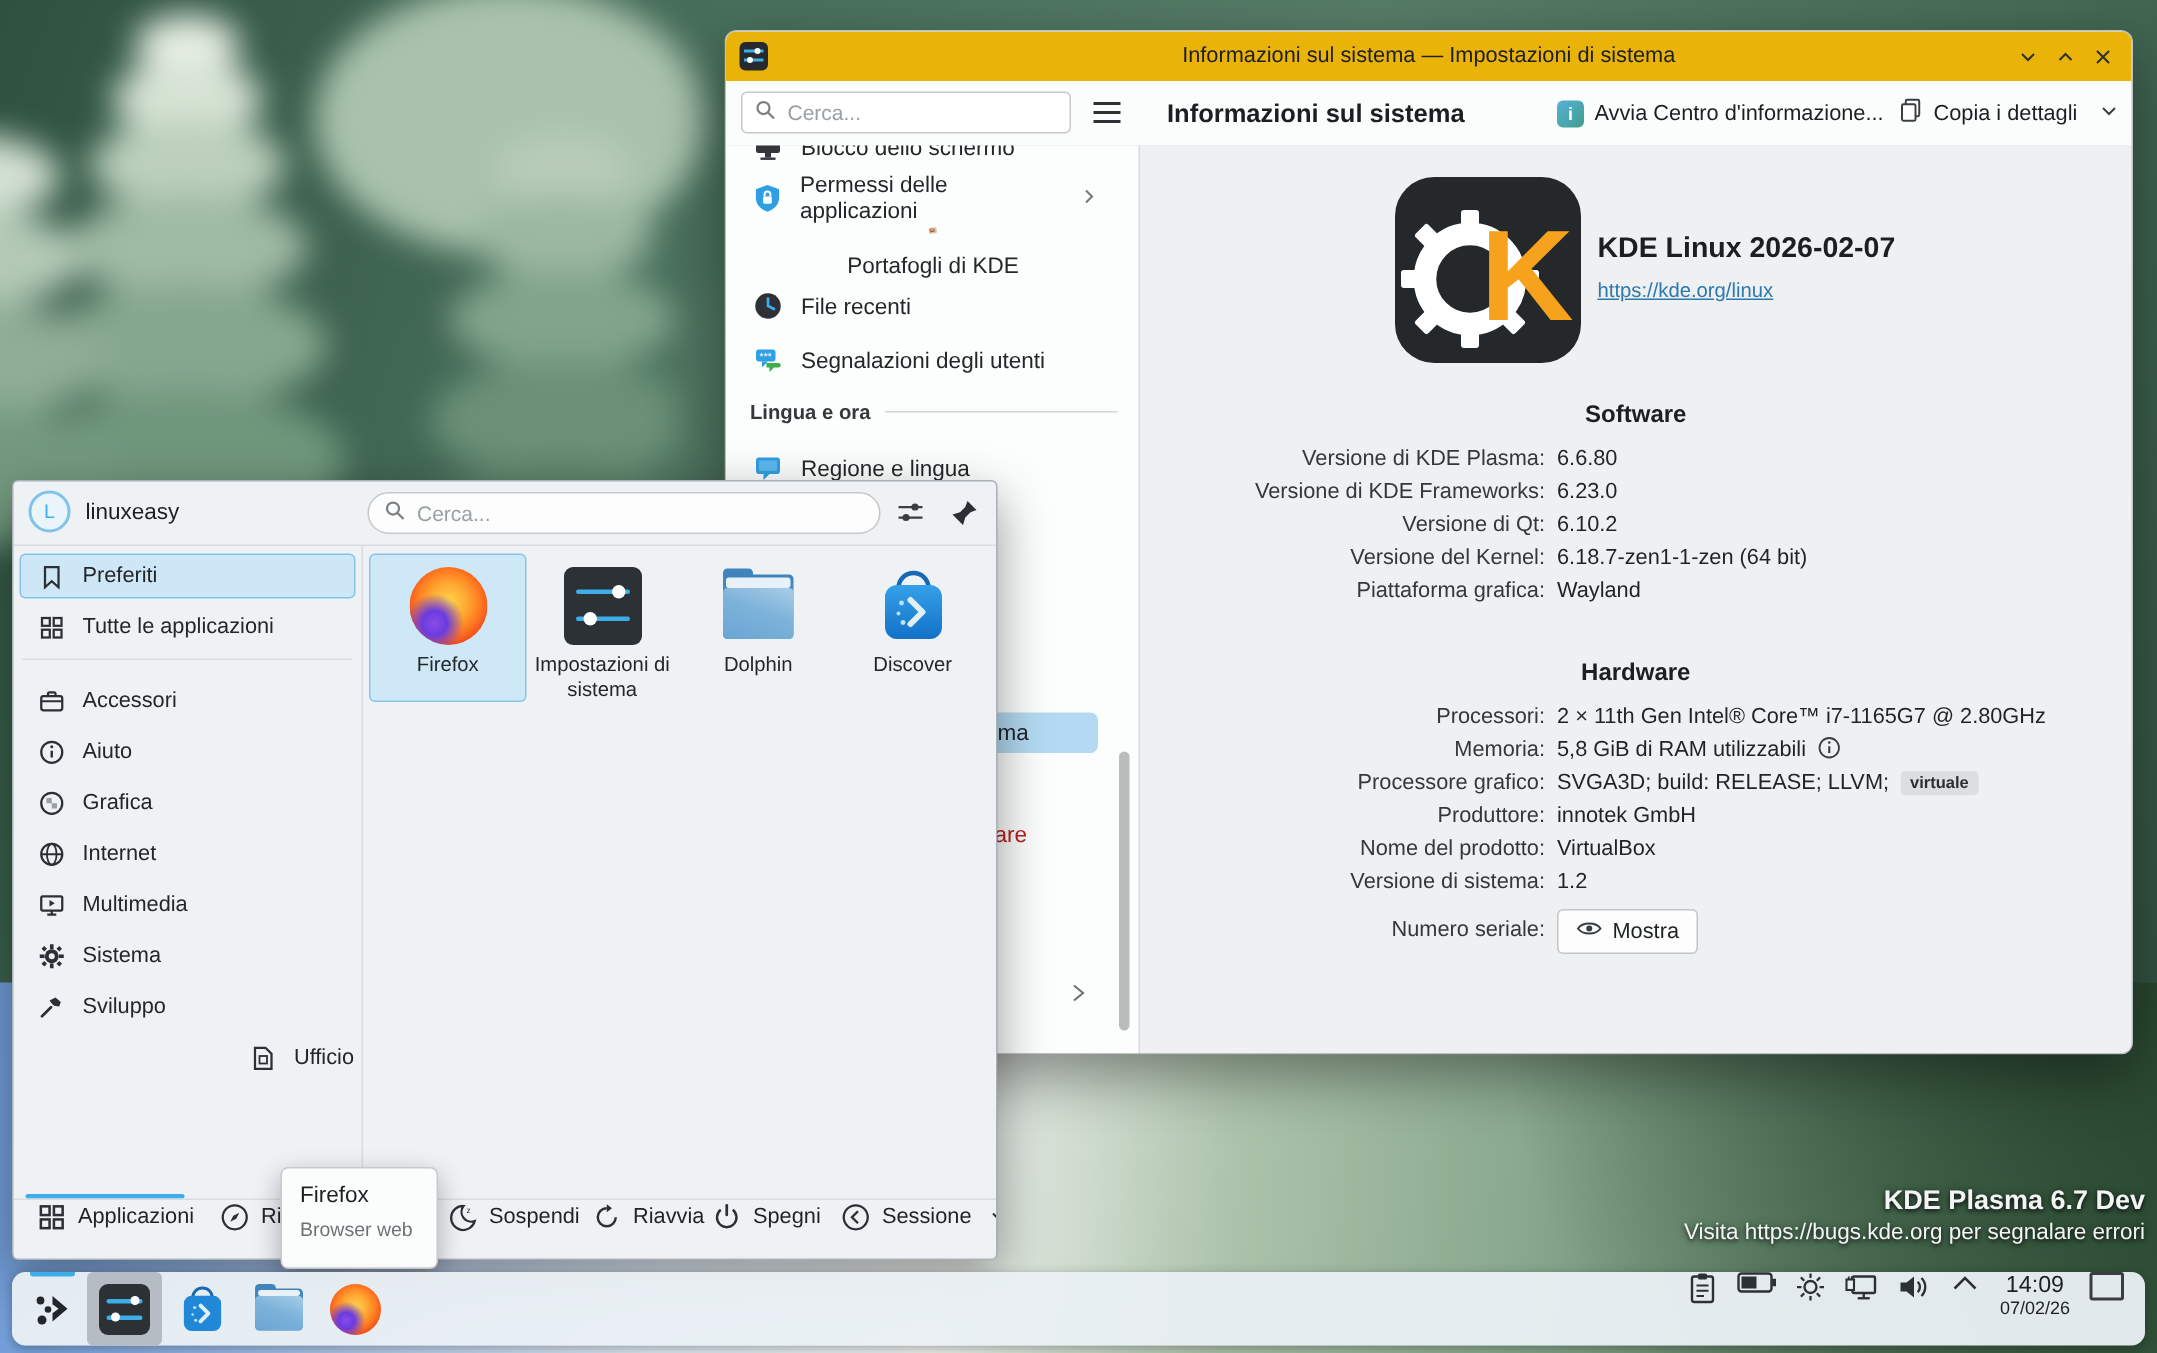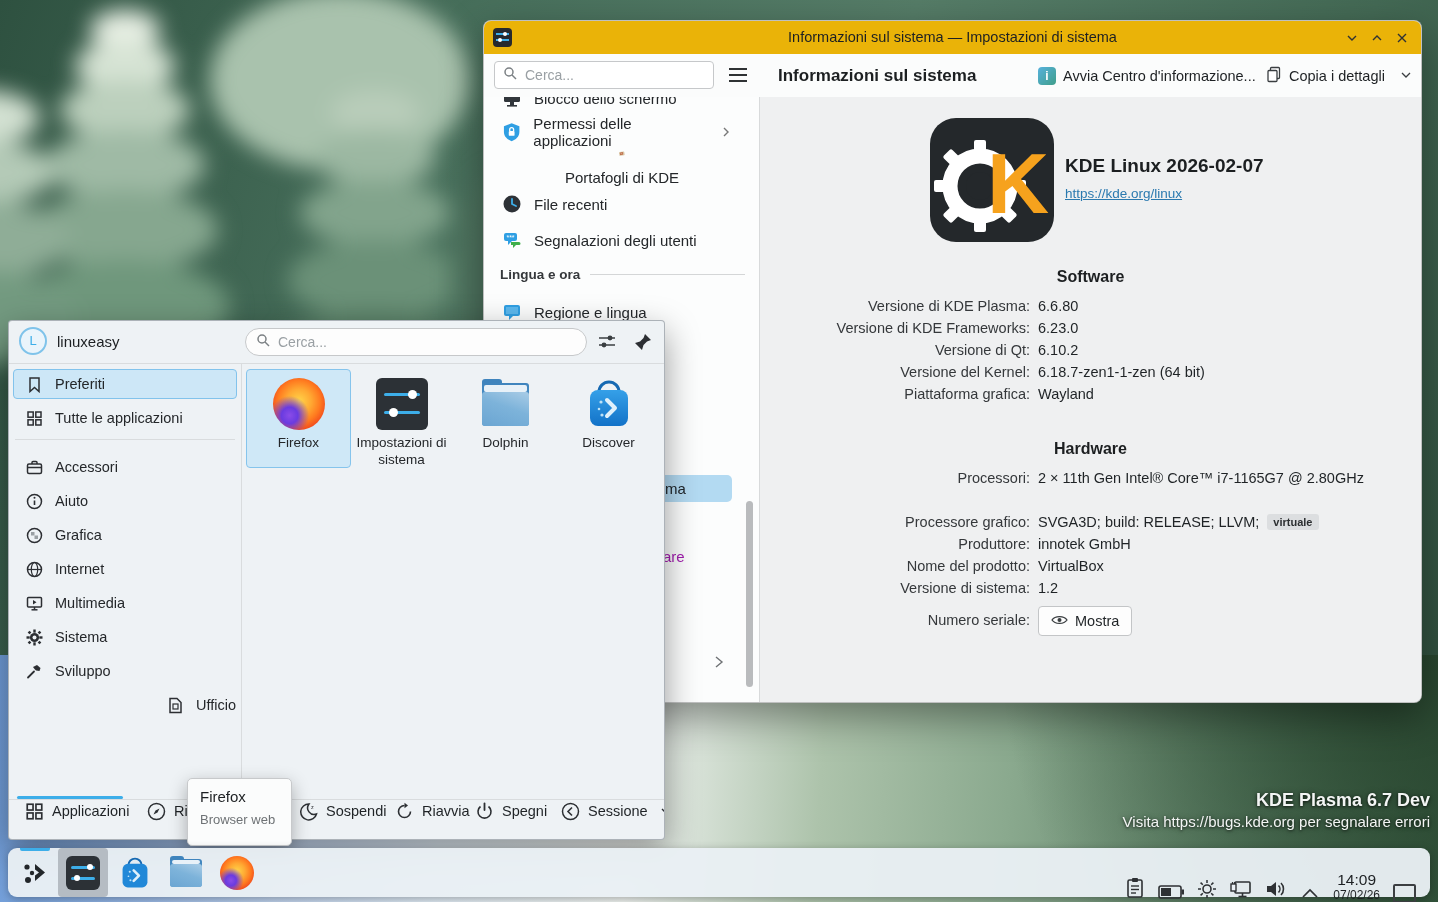--- a/index.html
+++ b/index.html
@@ -37,21 +37,21 @@
   .tbtn{top:0;height:43px;display:flex;align-items:center;gap:7px;font-size:14.5px;color:#1d2023;}
   .ic-box{width:18px;height:18px;border-radius:4px;background:linear-gradient(135deg,#56b1dc 0%,#3f9e8a 100%);color:#fff;font-size:12px;font-weight:bold;text-align:center;line-height:18px;}
   .s-body{left:0;top:76px;width:937px;height:605px;}
   .s-sidebar{left:0;top:0;width:275px;height:100%;background:#fcfdfd;border-right:1px solid #d8dadb;overflow:hidden;}
   .srow{position:absolute;left:8px;width:250px;height:36px;display:flex;align-items:center;gap:12px;padding-left:10px;box-sizing:border-box;font-size:15px;color:#24272a;}
   .srow .chev{margin-left:auto;margin-right:10px;color:#777;}
   .ssec{position:absolute;left:16px;width:245px;height:20px;display:flex;align-items:center;gap:10px;font-size:13.5px;font-weight:bold;color:#35383b;}
   .ssec .line{flex:1;height:1px;background:#d4d6d7;}
   .s-selpill{position:absolute;left:16px;top:378px;width:232px;height:27px;background:#b3daf2;border-radius:5px;}
   .s-selpill span{position:absolute;left:165px;top:5px;font-size:15px;color:#20262b;}
-  .s-hidfrag{position:absolute;left:179px;top:451px;font-size:15px;color:#a21caf;}
+  .s-hidfrag{position:absolute;left:179px;top:451px;font-size:15px;color:#b91c1c;}
   .s-hidchev{position:absolute;left:228px;top:557px;color:#6f7275;}
   .s-scroll{position:absolute;left:262px;top:404px;width:7px;height:186px;border-radius:4px;background:#b9bbbd;}
   .s-content{left:276px;top:0;width:661px;height:100%;background:#eff0f1;}
   .kdelogo{left:170px;top:21px;width:124px;height:124px;border-radius:26px;background:#24282b;}
   .prodname{left:305px;top:58px;font-size:19px;font-weight:bold;color:#1c1f21;}
   .produrl{left:305px;top:89px;font-size:13.5px;color:#2a79af;text-decoration:underline;}
   .secheader{left:0;top:0;width:661px;text-align:center;font-size:16px;font-weight:bold;color:#1c1f21;}
   .inforow{position:absolute;left:0;width:661px;height:22px;display:flex;align-items:center;font-size:14.5px;}
   .rlabel{width:270px;text-align:right;color:#35383b;flex:none;}
   .rvalue{margin-left:8px;color:#1f2326;display:flex;align-items:center;gap:8px;}
@@ -77,21 +77,21 @@
   .fitem{top:478px;height:24px;display:flex;align-items:center;gap:8px;font-size:14.5px;color:#1f2326;}
   
   #tooltip{left:187px;top:778px;width:105px;height:68px;background:#fbfcfc;border:1px solid #c7c9cb;border-radius:5px;box-shadow:0 6px 18px rgba(0,0,0,.3);box-sizing:border-box;padding:9px 12px;}
   .tt1{font-size:15px;color:#1d2023;}
   .tt2{font-size:13px;color:#6e7275;margin-top:7px;}
   
   #taskbar{left:8px;top:848px;width:1422px;height:49px;background:rgba(233,239,244,.96);border-radius:9px;box-shadow:0 2px 8px rgba(0,0,0,.3);}
   .tk-ind{left:12px;top:0;width:30px;height:3px;background:#3daee9;border-radius:0 0 2px 2px;}
   .tkbtn{top:0;height:49px;width:50px;display:flex;align-items:center;justify-content:center;}
   .tk-active{background:#b5bcc3;border-radius:4px;}
-  .tray{right:14px;top:0;height:55px;display:flex;align-items:flex-end;gap:13px;}
+  .tray{right:14px;top:0;height:55px;display:flex;align-items:flex-start;gap:13px;}
   .clock{text-align:center;line-height:1.15;color:#1d2023;}
   .clock .t{font-size:15.5px;}
   .clock .d{font-size:12px;}
   .showdesk{width:19px;height:15px;border:2px solid #3b3e41;border-radius:2px;}
   
   .ic-settings{border-radius:6px;background:#2c3136;position:relative;}
   .ic-settings .bar{position:absolute;height:3px;background:#3daee9;border-radius:2px;}
   .ic-settings .knob{position:absolute;border-radius:50%;background:#fff;}
   .ic-firefox{border-radius:50%;background:radial-gradient(circle at 32% 72%,#8a4ce8 0%,#6a3be0 16%,rgba(106,59,224,0) 38%),radial-gradient(circle at 50% 45%,#ffd54a 0%,#ffa832 32%,#ff7a1f 55%,#f0461d 76%,#d23677 92%,#b52d72 100%);}
   .ic-dolphin{position:relative;}
@@ -295,20 +295,31 @@
       <div class="inforow" style="top:286px;">
           <span class="rlabel">Piattaforma grafica:</span>
           <span class="rvalue">Wayland</span>
         </div>
 
       <div class="secheader abs" style="top:343px;">Hardware</div>
       <div class="inforow" style="top:370px;">
           <span class="rlabel">Processori:</span>
           <span class="rvalue">2 × 11th Gen Intel® Core™ i7-1165G7 @ 2.80GHz</span>
         </div>
+      <div class="inforow" style="top:392px;">
+        <span class="rlabel">Memoria:</span>
+        <span class="rvalue">
+            <span>5,8 GiB di RAM utilizzabili</span>
+          <span><svg width="15" height="15" viewBox="0 0 15 15">
+                <circle cx="7.5" cy="7.5" r="6.5" fill="none" stroke="#3a3e41" stroke-width="1.2"></circle>
+                <line x1="7.5" y1="6.5" x2="7.5" y2="11" stroke="#3a3e41" stroke-width="1.4"></line>
+                <circle cx="7.5" cy="4" r="0.9" fill="#3a3e41"></circle>
+              </svg></span>
+        </span>
+      </div>
       <div class="inforow" style="top:414px;">
         <span class="rlabel">Processore grafico:</span>
         <span class="rvalue">
             <span>SVGA3D; build: RELEASE;  LLVM;</span>
           <span class="vbadge">virtuale</span>
         </span>
       </div>
       <div class="inforow" style="top:436px;">
           <span class="rlabel">Produttore:</span>
           <span class="rvalue">innotek GmbH</span>

